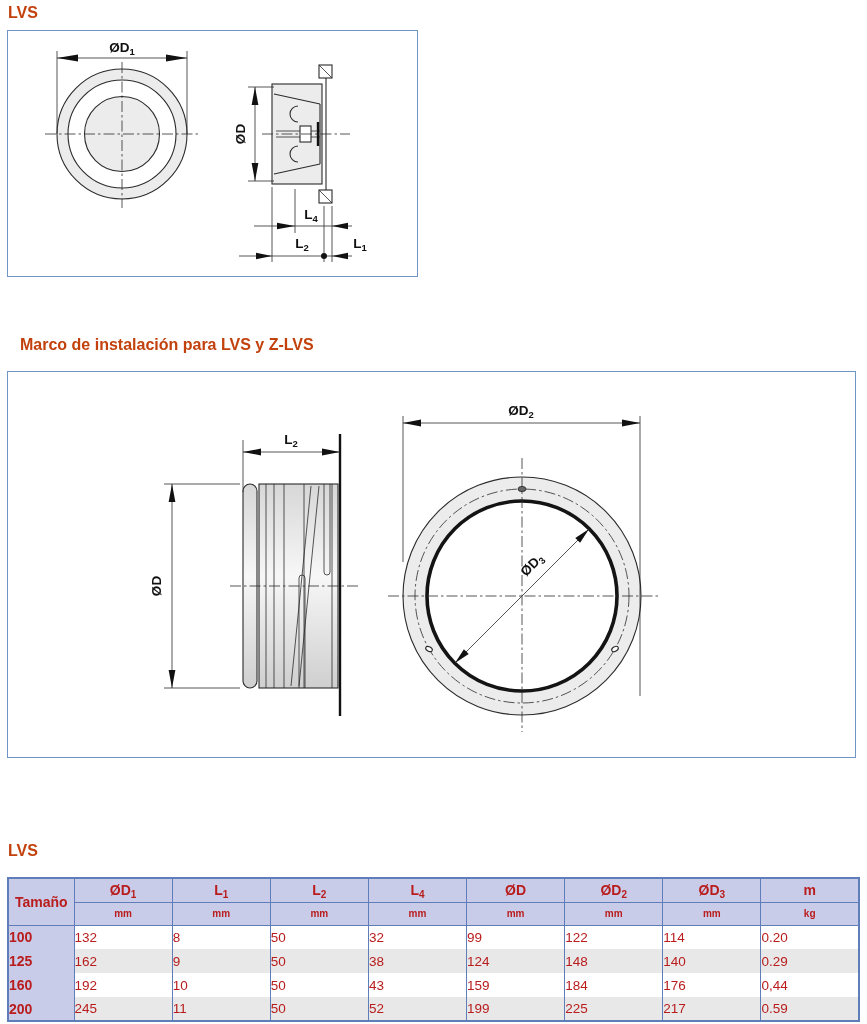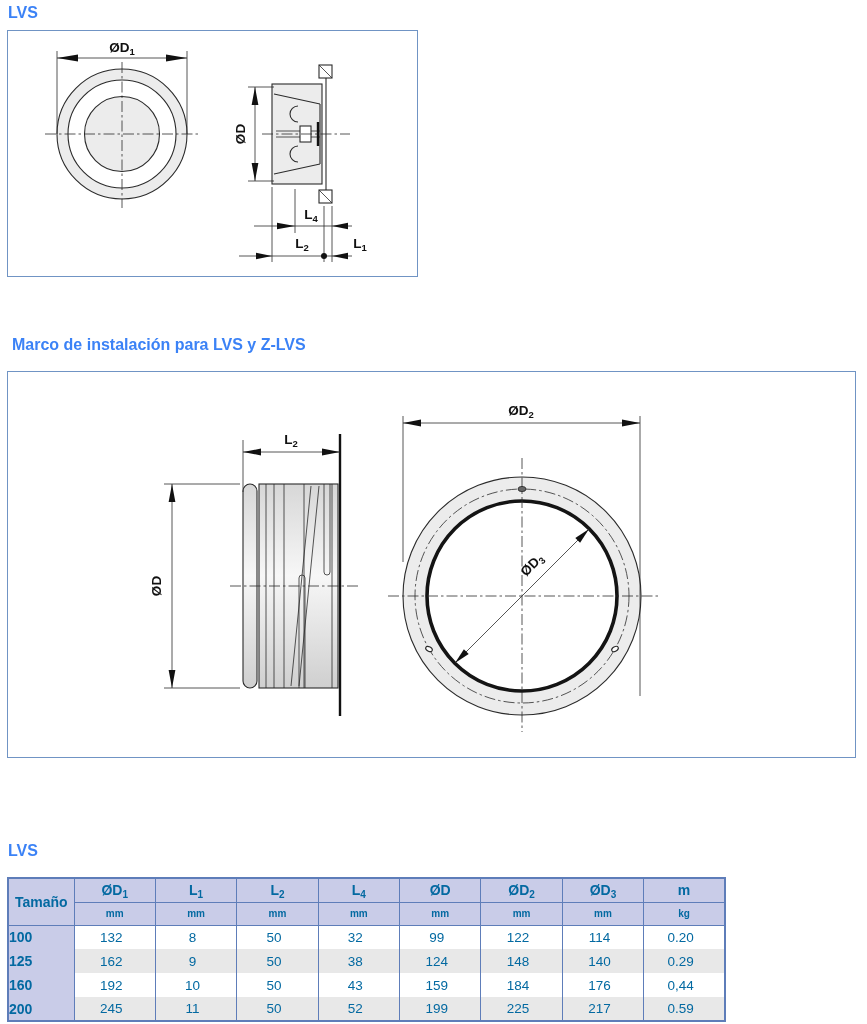--- a/index.html
+++ b/index.html
@@ -1,46 +1,46 @@
 <!DOCTYPE html>
 <html><head>
 <meta charset="utf-8">
 <style>
   html,body{margin:0;padding:0;background:#fff;}
   .page{position:relative;width:867px;height:1024px;background:#fff;overflow:hidden;
         font-family:"Liberation Sans",sans-serif;}
-  .title{position:absolute;font-size:16px;font-weight:bold;color:#3b82f6;white-space:nowrap;}
+  .title{position:absolute;font-size:16px;font-weight:bold;color:#c2410c;white-space:nowrap;}
   .panel{position:absolute;border:1.5px solid #7094c4;background:#fff;box-sizing:border-box;}
   svg{display:block;}
   .s1{stroke:#2b2b2b;stroke-width:1.1;fill:none;}
   .sthin{stroke:#2b2b2b;stroke-width:0.8;fill:none;}
   .fillg{fill:#ececec;stroke:#2b2b2b;stroke-width:1.1;}
   .fillw{fill:#fff;stroke:#2b2b2b;stroke-width:1.1;}
   .fillgrad{fill:url(#g1);stroke:#2b2b2b;stroke-width:1.1;}
   .arr{fill:#111;stroke:none;}
   .cl{stroke:#2b2b2b;stroke-width:0.8;fill:none;stroke-dasharray:11 3 2.5 3;}
   .thick{stroke:#111;stroke-width:2.4;fill:none;}
   .ring-inner{fill:#fff;stroke:#141414;stroke-width:3.6;}
   .dim{font-family:"Liberation Sans",sans-serif;font-size:13.5px;font-weight:bold;fill:#111;}
   .dimsub{font-size:9.5px;}
   .holed{fill:#666;stroke:#222;stroke-width:0.8;}
 
-  table.dims{position:absolute;left:7px;top:877px;width:719px;border-collapse:collapse;
-             table-layout:fixed;font-size:13.5px;color:#0369a1;
+  table.dims{position:absolute;left:7px;top:877px;width:853px;border-collapse:collapse;
+             table-layout:fixed;font-size:13.5px;color:#b91c1c;
              border:2px solid #5e7db9;background:#fff;}
   table.dims thead th{background:#c9cce8;border:1px solid #5e7db9;font-weight:bold;
                       font-size:14px;text-align:center;padding:0;}
   table.dims thead tr.lblrow{height:24px;}
   table.dims thead tr.unitrow{height:23px;}
   table.dims thead th.unit{font-size:10px;}
   table.dims tbody tr{height:24px;}
   table.dims tbody th{background:#c9cce8;border-right:1px solid #5e7db9;border-left:1px solid #5e7db9;
                       font-weight:bold;font-size:14px;text-align:left;padding:0;}
   table.dims tbody td{background:#fff;border-left:1px solid #5e7db9;border-right:1px solid #5e7db9;
-                      text-align:center;padding:0 7px 0 0;}
+                      text-align:left;padding:0 7px 0 0;}
   table.dims tbody tr.alt td{background:#e8e8e8;}
   .tsub{font-size:10px;position:relative;top:3px;}
 </style>
 </head>
 <body>
 
 <div class="page">
 
   <div class="title" style="left:8px;top:4px;">LVS</div>
 
@@ -101,21 +101,21 @@
         <line x1="231" y1="225" x2="344" y2="225" class="sthin"></line>
         <polygon points="264,225 248,221.8 248,228.2" class="arr"></polygon>
         <circle cx="316" cy="225" r="3" class="arr"></circle>
         <polygon points="324,225 340,221.8 340,228.2" class="arr"></polygon>
         <text x="294" y="217" text-anchor="middle" class="dim"><tspan>L</tspan><tspan class="dimsub" dy="3">2</tspan></text>
         <text x="352" y="217" text-anchor="middle" class="dim"><tspan>L</tspan><tspan class="dimsub" dy="3">1</tspan></text>
       </g>
     </svg>
   </div>
 
-  <div class="title" style="left:12px;top:336px;">Marco de instalación para LVS y Z-LVS</div>
+  <div class="title" style="left:20px;top:336px;">Marco de instalación para LVS y Z-LVS</div>
 
   <div class="panel" style="left:7px;top:371px;width:849px;height:387px;">
     <svg viewBox="0 0 846 384" width="846" height="384">
       <defs>
         <linearGradient id="g1" x1="0" y1="0" x2="0" y2="1">
           <stop offset="0" stop-color="#d7d7d7"></stop>
           <stop offset="0.45" stop-color="#f7f7f7"></stop>
           <stop offset="1" stop-color="#cfcfcf"></stop>
         </linearGradient>
       </defs>

